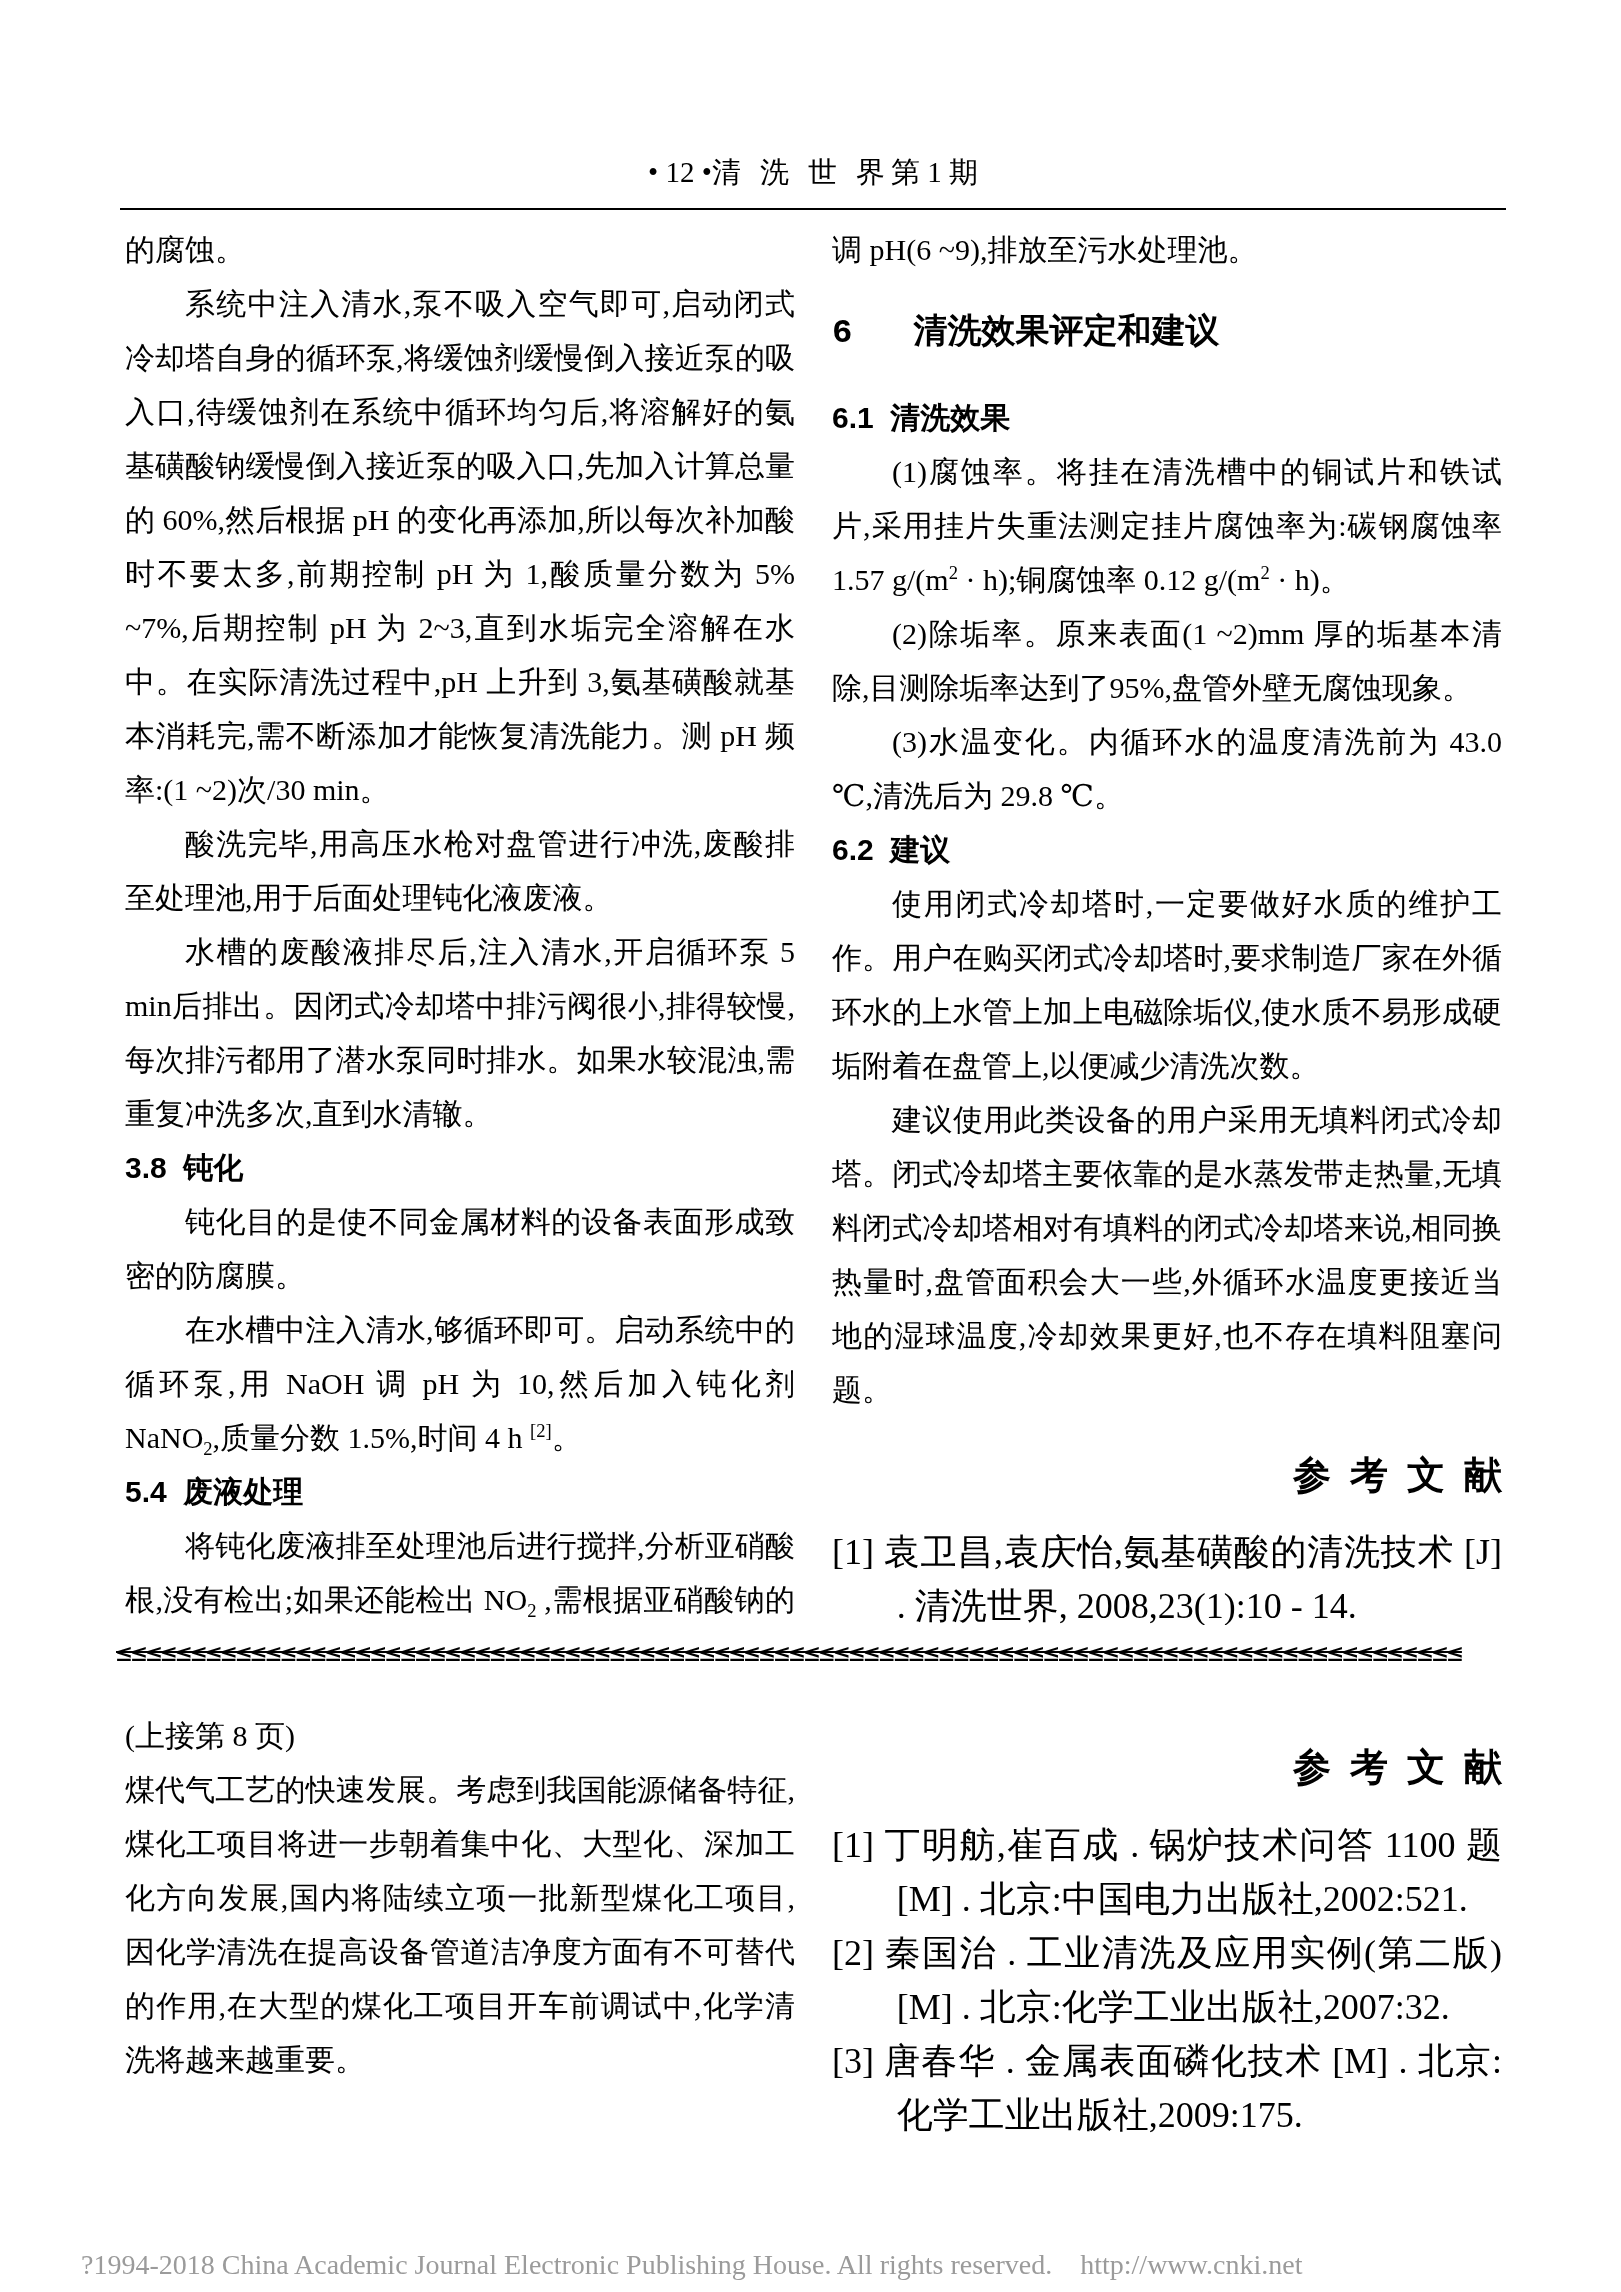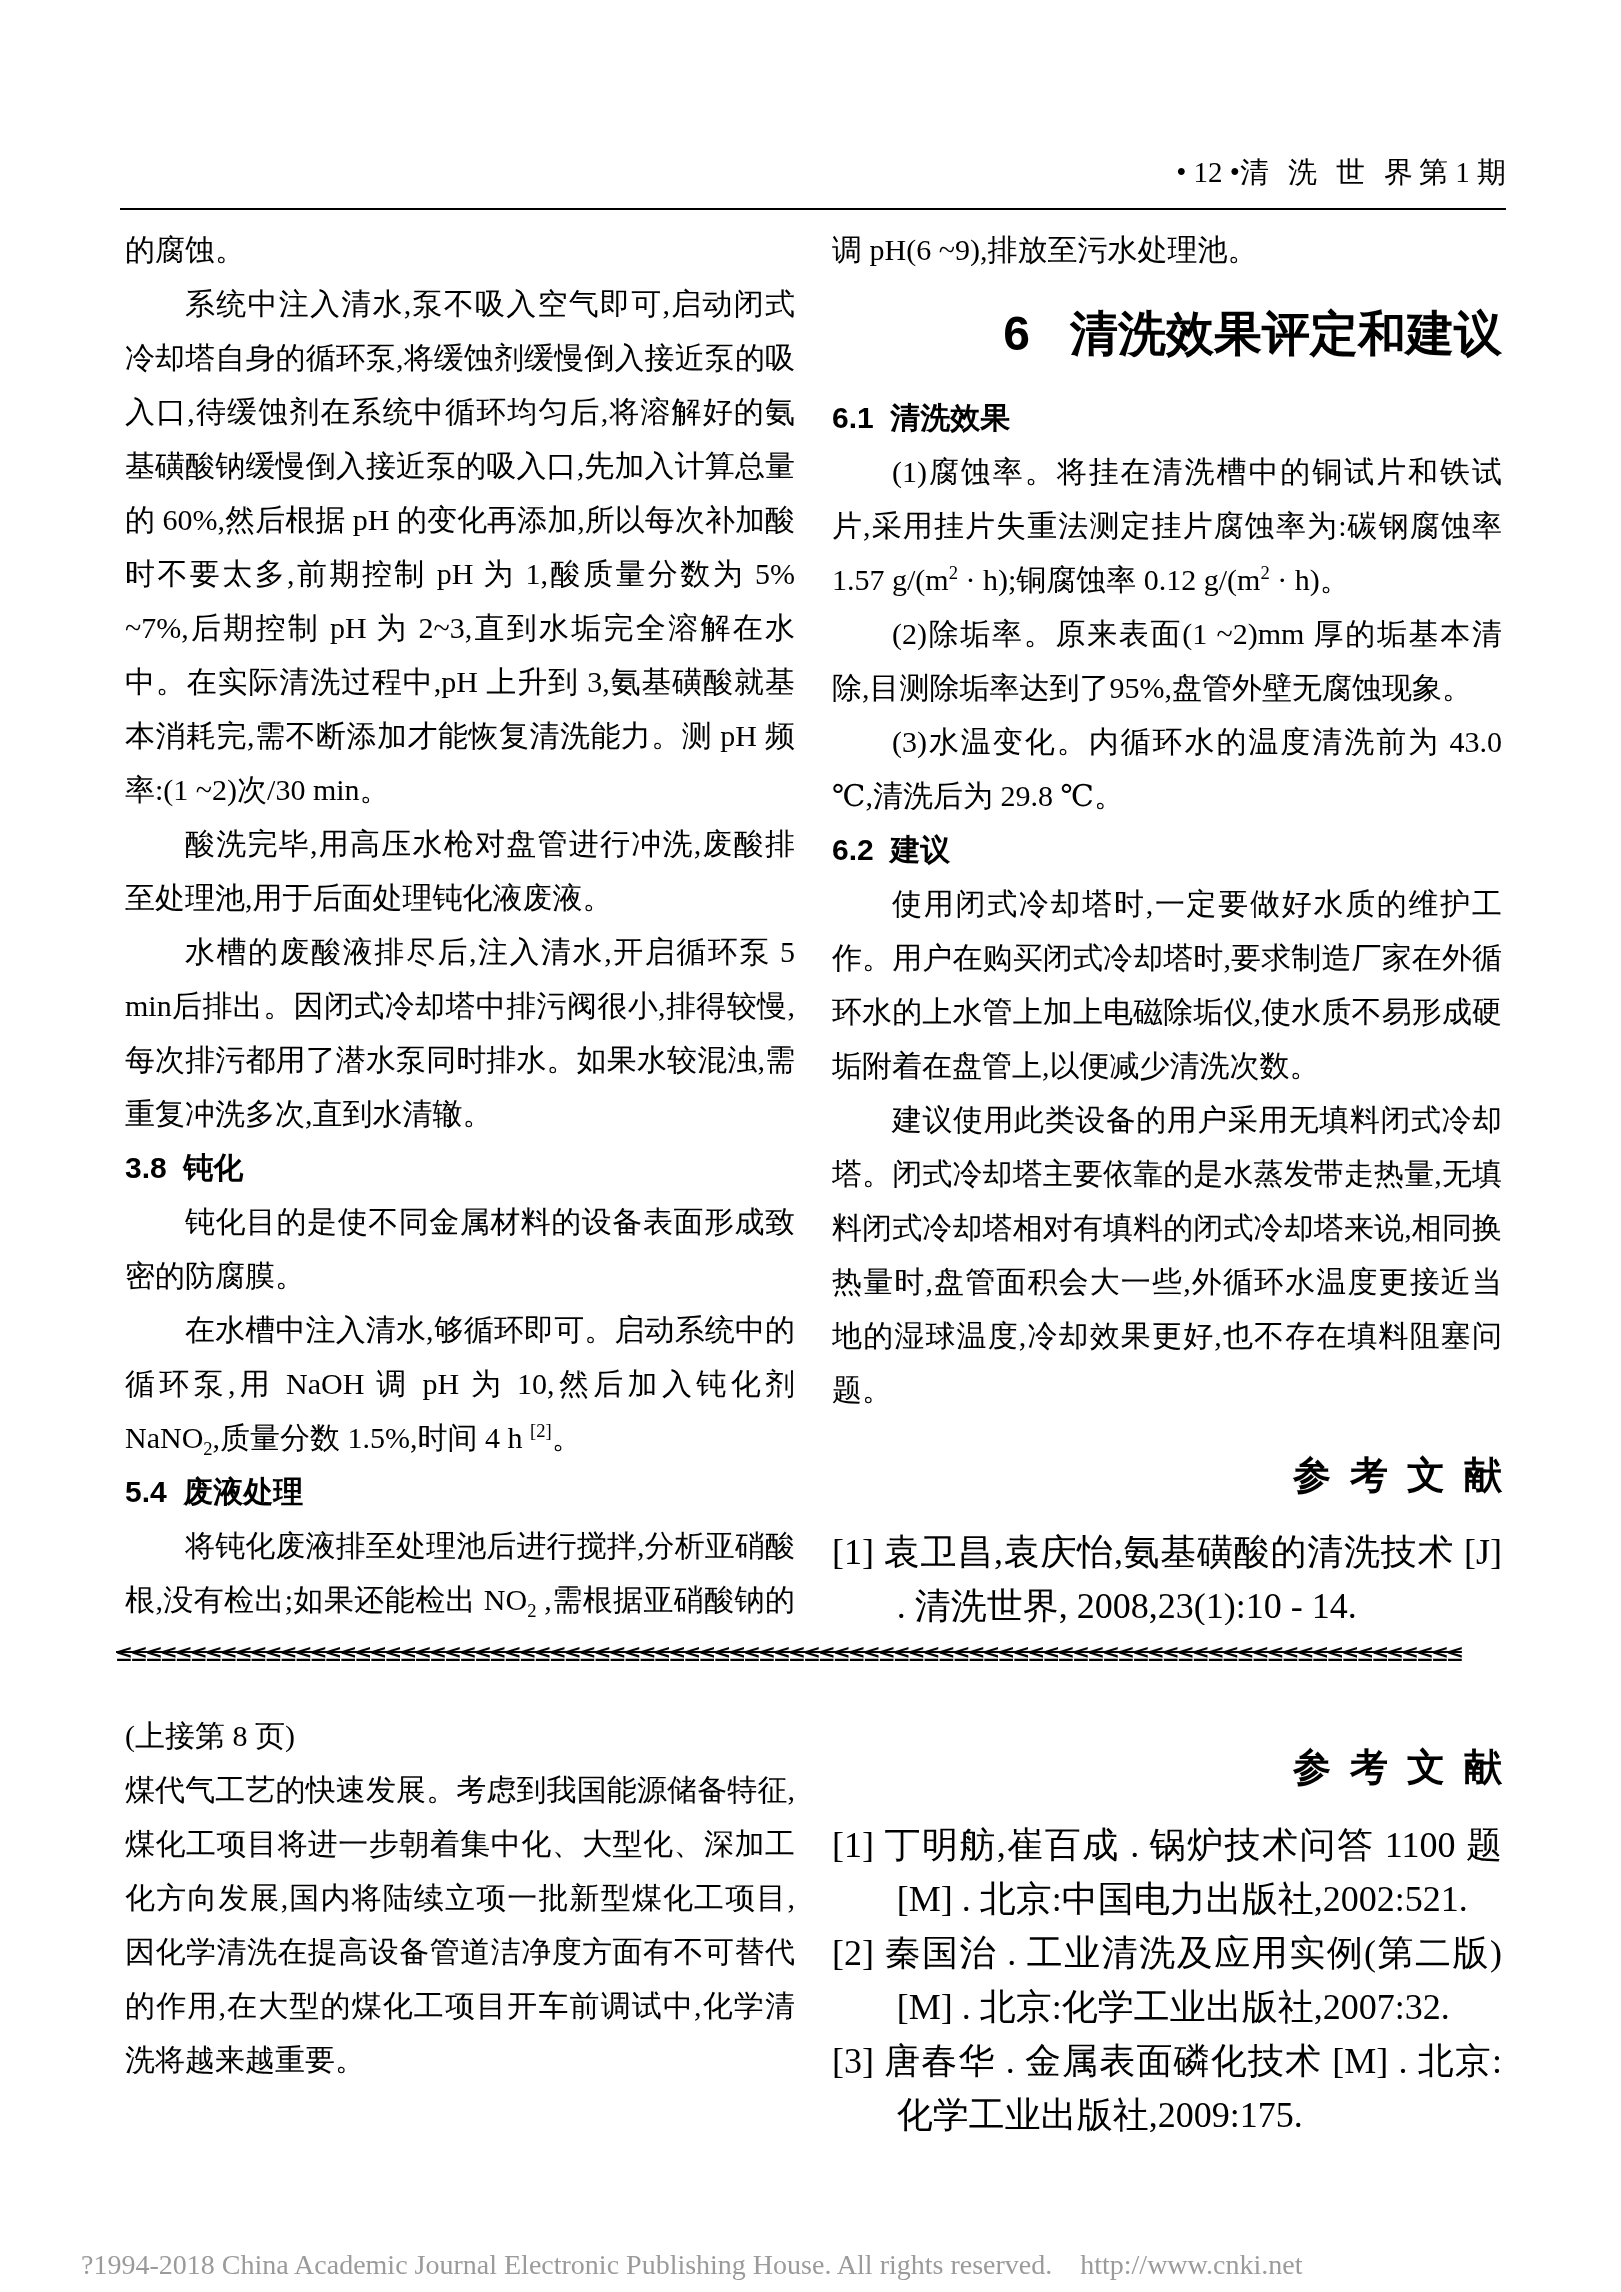--- a/index.html
+++ b/index.html
@@ -8,39 +8,38 @@
     width:1621px;height:2293px;
     background:#ffffff;
     font-family:"Liberation Serif","DejaVu Serif",serif;
     color:#000;
     overflow:hidden;
     margin:0 auto;
   }
   
   .hdr{
     position:absolute;top:155px;left:120px;width:1386px;
-    display:flex;justify-content:flex-end;align-items:baseline;
+    display:flex;justify-content:center;align-items:baseline;
     font-size:29px;line-height:35px;
     border-bottom:2.9px solid #000;
     padding-bottom:17.6px;
   }
   .hdr .jt{letter-spacing:5.9px;}
   
   .cols{display:flex;gap:37px;position:absolute;left:125px;width:1378px;}
   .cols.top{top:223px;height:1402px;overflow:hidden;}
   .cols.bottom{top:1709px;height:470px;overflow:hidden;}
   .col{width:670px;}
   p{margin:0;font-size:30px;line-height:54px;text-align:justify;}
   p.ind{text-indent:2em;}
   sup,sub{font-size:0.62em;line-height:0;}
   h2{
-    margin:25.5px 0 27.4px 0;font-size:48px;line-height:61px;
+    margin:25.5px 0 27.4px 0;font-size:34px;line-height:61px;
     font-weight:bold;white-space:pre-wrap;
-    font-family:Liberation Sans, sans-serif;
-    text-align:right;
+    font-family:Liberation Mono, monospace;
   }
   h3{
     margin:0;font-size:30px;line-height:54px;font-weight:bold;
     white-space:pre-wrap;
     font-family:"Liberation Sans","DejaVu Sans",sans-serif;
   }
   .refhead{
     margin:31px 0 23.5px 0;text-align:right;font-weight:bold;
     font-size:38px;line-height:54px;white-space:pre-wrap;
   }

